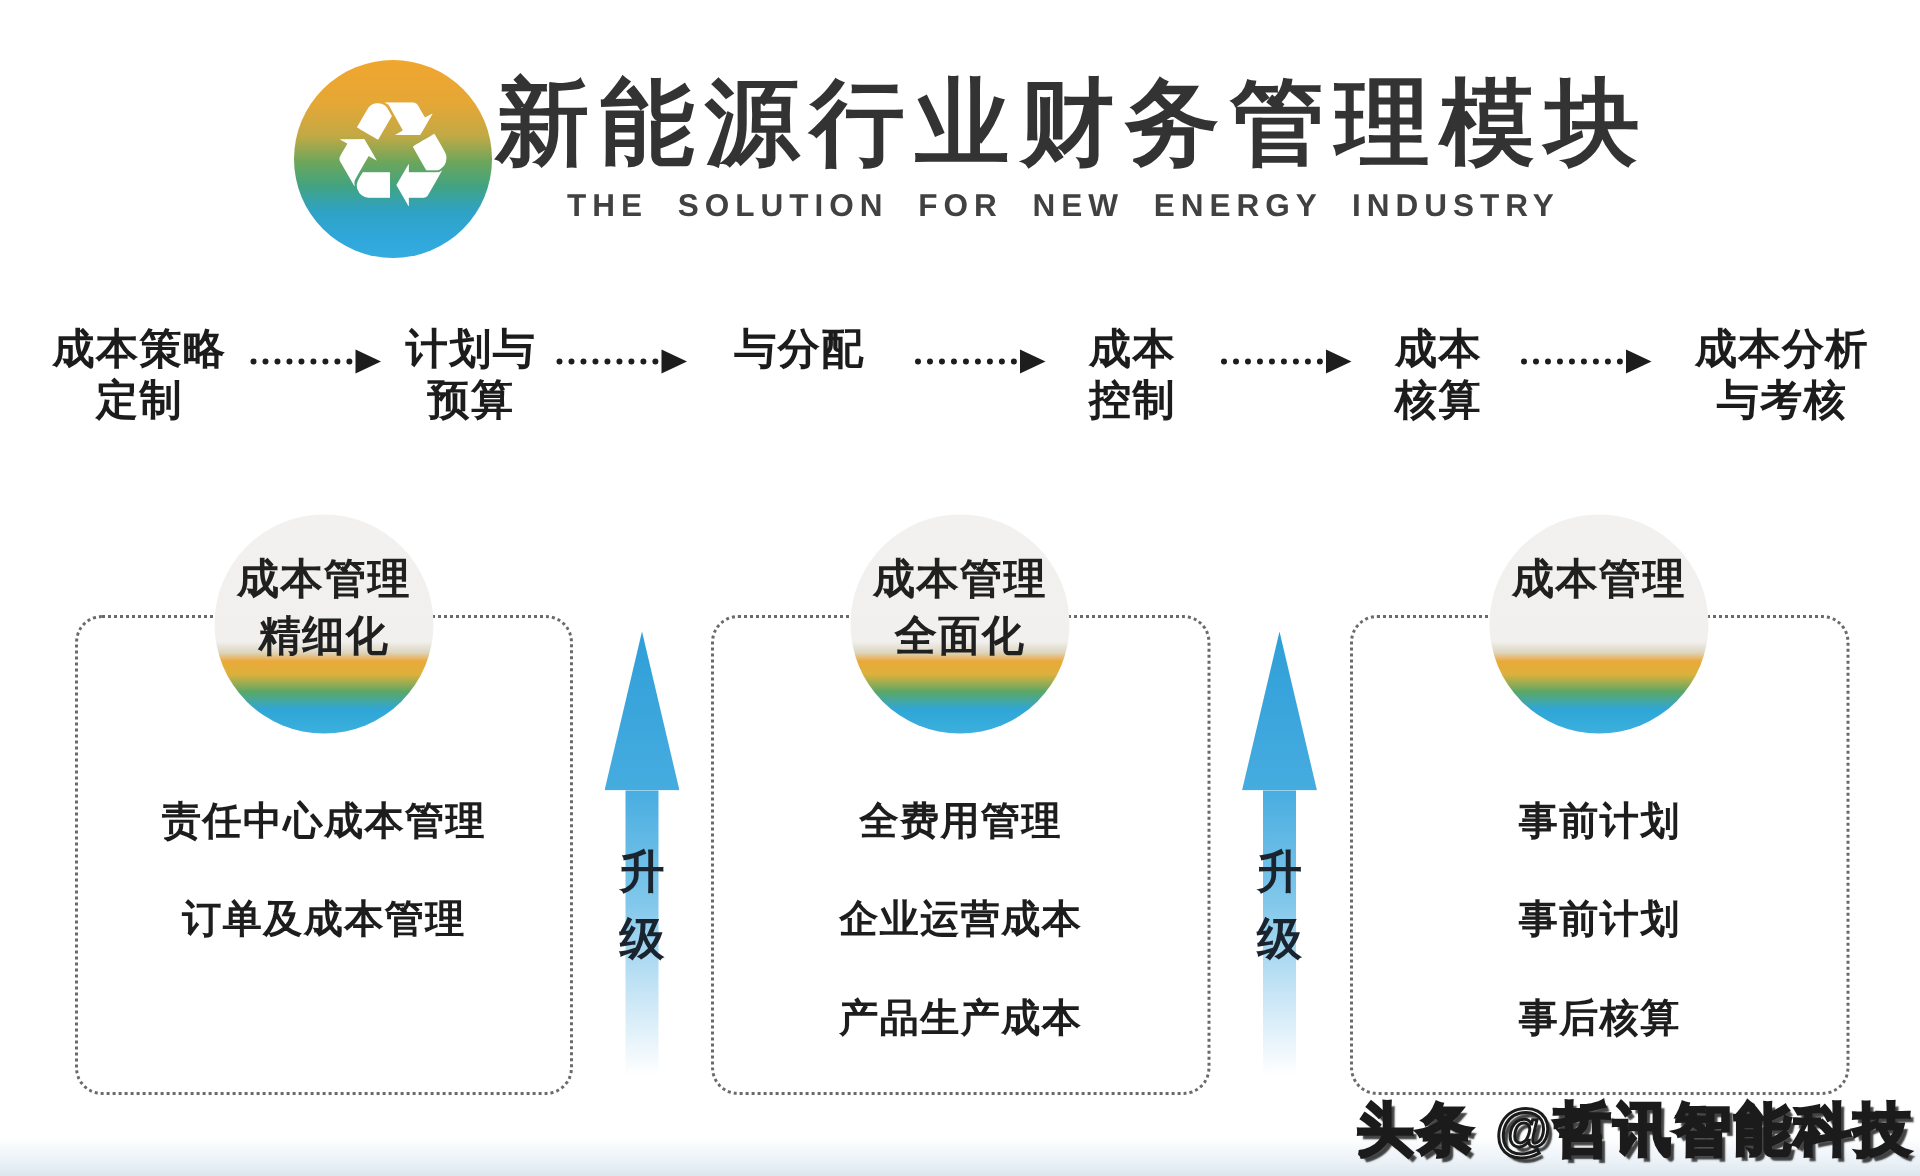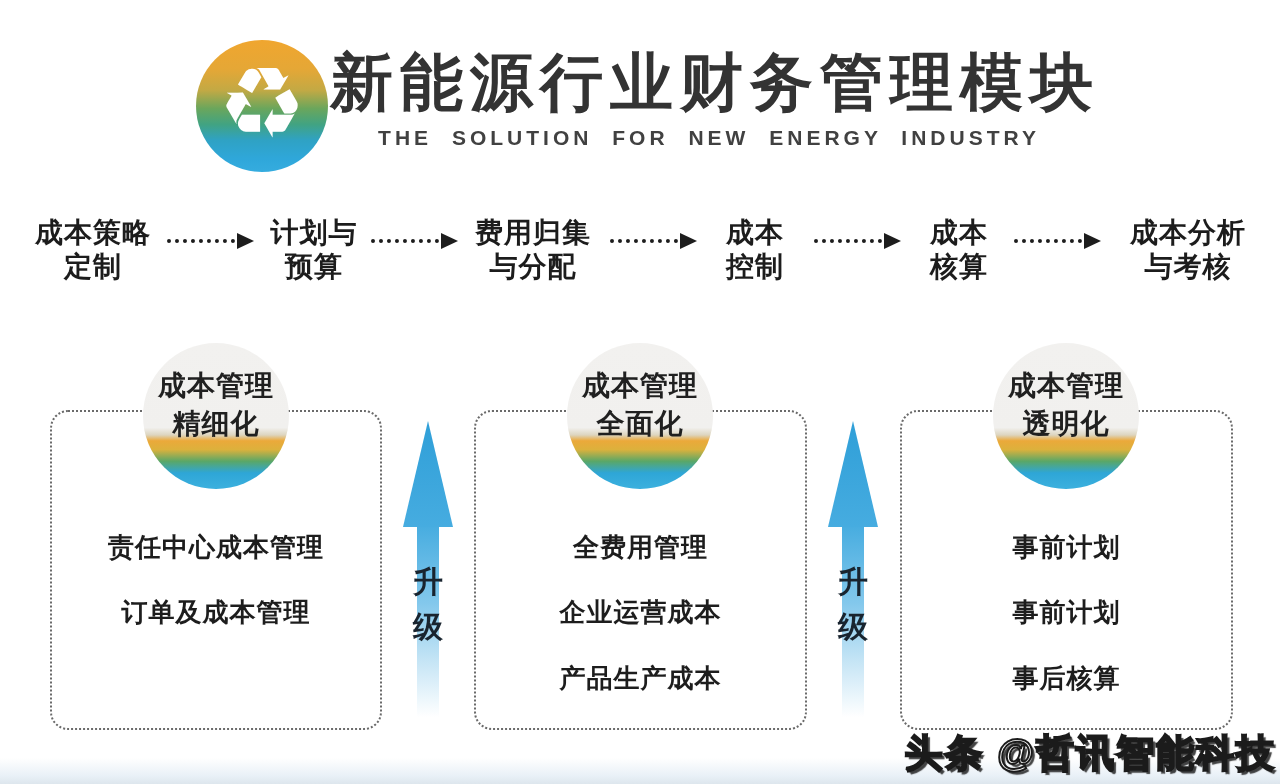--- a/index.html
+++ b/index.html
@@ -66,21 +66,20 @@
   </div>
   <div class="flow-step" style="left:224px;">
     <div>计划与</div>
     <div>预算</div>
   </div>
   <div class="flow-arrow" style="left:371px;">
     <div class="flow-dots"></div>
     <div class="flow-head"></div>
   </div>
   <div class="flow-step" style="left:443px;">
-    <div>费用归集</div>
     <div>与分配</div>
   </div>
   <div class="flow-arrow" style="left:610px;">
     <div class="flow-dots"></div>
     <div class="flow-head"></div>
   </div>
   <div class="flow-step" style="left:665px;">
     <div>成本</div>
     <div>控制</div>
   </div>
@@ -132,19 +131,18 @@
     <div class="up-label">升级</div>
   </div>
 
   <div class="panel" style="left:900px;width:333px;">
     <div class="panel-item pi-0">事前计划</div>
     <div class="panel-item pi-1">事前计划</div>
     <div class="panel-item pi-2">事后核算</div>
   </div>
   <div class="badge" style="left:993px;">
     <div>成本管理</div>
-    <div>透明化</div>
   </div>
 
   <div class="bottom-tint"></div>
   <div class="watermark">头条 @哲讯智能科技</div>
 
 </div>
 
 </body></html>

